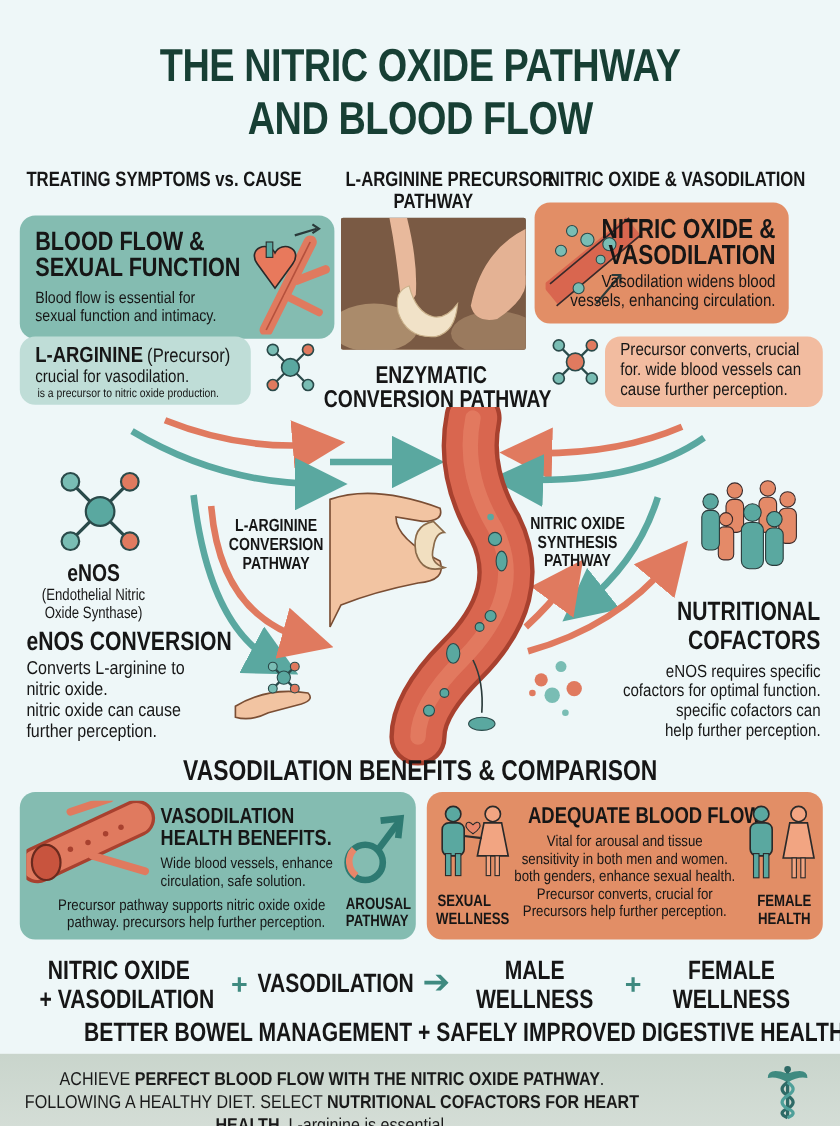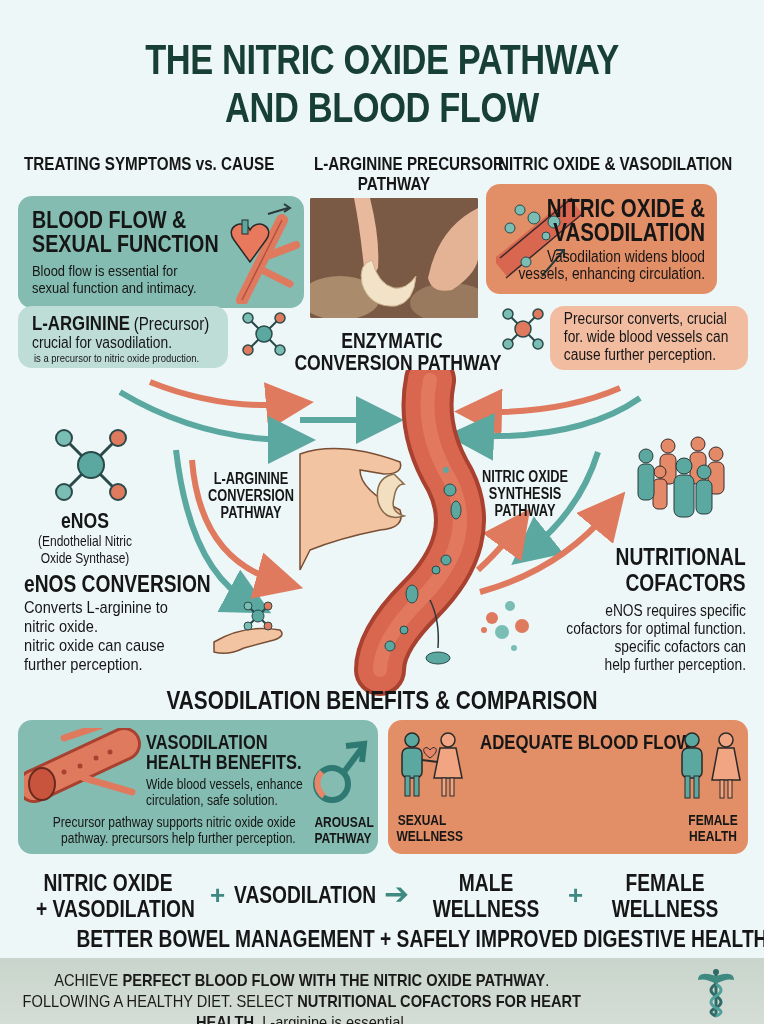--- a/index.html
+++ b/index.html
@@ -350,20 +350,27 @@
     <rect x="9" y="46" width="5" height="20" fill="#5aa8a0" stroke="#2a2a2a"></rect>
       <rect x="18" y="46" width="5" height="20" fill="#5aa8a0" stroke="#2a2a2a"></rect>
     <circle cx="52" cy="10" r="7" fill="#f2a582" stroke="#2a2a2a" stroke-width="1.5"></circle>
     <path d="M44 18 L60 18 L66 48 L38 48 Z" fill="#f2a582" stroke="#2a2a2a" stroke-width="1.5"></path>
     <rect x="46" y="48" width="4" height="18" fill="#f2a582" stroke="#2a2a2a"></rect>
       <rect x="54" y="48" width="4" height="18" fill="#f2a582" stroke="#2a2a2a"></rect>
     <path d="M34 20 c-4 -6 -12 0 0 8 c12 -8 4 -14 0 -8" fill="#e8866a" stroke="#2a2a2a" stroke-width="1"></path>
     <path d="M26 30 L42 32" stroke="#2a2a2a" stroke-width="2"></path>
   </svg>
   <div style="position:absolute; left:70px; top:10px; width:220px; text-align:center; font-size:21px; font-weight:700; white-space:nowrap; transform:scaleX(0.8);">ADEQUATE BLOOD FLOW</div>
+  <div style="position:absolute; left:60px; top:36px; width:240px; text-align:center; font-size:14px; line-height:16px; white-space:nowrap;">
+    <div style="transform:scaleX(0.86);">Vital for arousal and tissue</div>
+    <div style="transform:scaleX(0.86);">sensitivity in both men and women.</div>
+    <div style="transform:scaleX(0.86);">both genders, enhance sexual health.</div>
+    <div style="transform:scaleX(0.86);">Precursor converts, crucial for</div>
+    <div style="transform:scaleX(0.86);">Precursors help further perception.</div>
+  </div>
   <div style="position:absolute; left:2px; top:92px; width:64px; text-align:center; font-size:15px; line-height:16px; font-weight:700; white-space:nowrap; transform:scaleX(0.8);">
     <div>SEXUAL</div>
     <div>WELLNESS</div>
   </div>
   <svg class="abs" style="left:290px; top:10px;" width="66" height="76" viewBox="0 0 66 76">
     <circle cx="14" cy="10" r="7" fill="#5aa8a0" stroke="#2a2a2a" stroke-width="1.5"></circle>
     <rect x="4" y="18" width="20" height="30" rx="6" fill="#5aa8a0" stroke="#2a2a2a" stroke-width="1.5"></rect>
     <rect x="7" y="46" width="5" height="22" fill="#5aa8a0" stroke="#2a2a2a"></rect>
       <rect x="16" y="46" width="5" height="22" fill="#5aa8a0" stroke="#2a2a2a"></rect>
     <circle cx="48" cy="10" r="7" fill="#f2a582" stroke="#2a2a2a" stroke-width="1.5"></circle>

